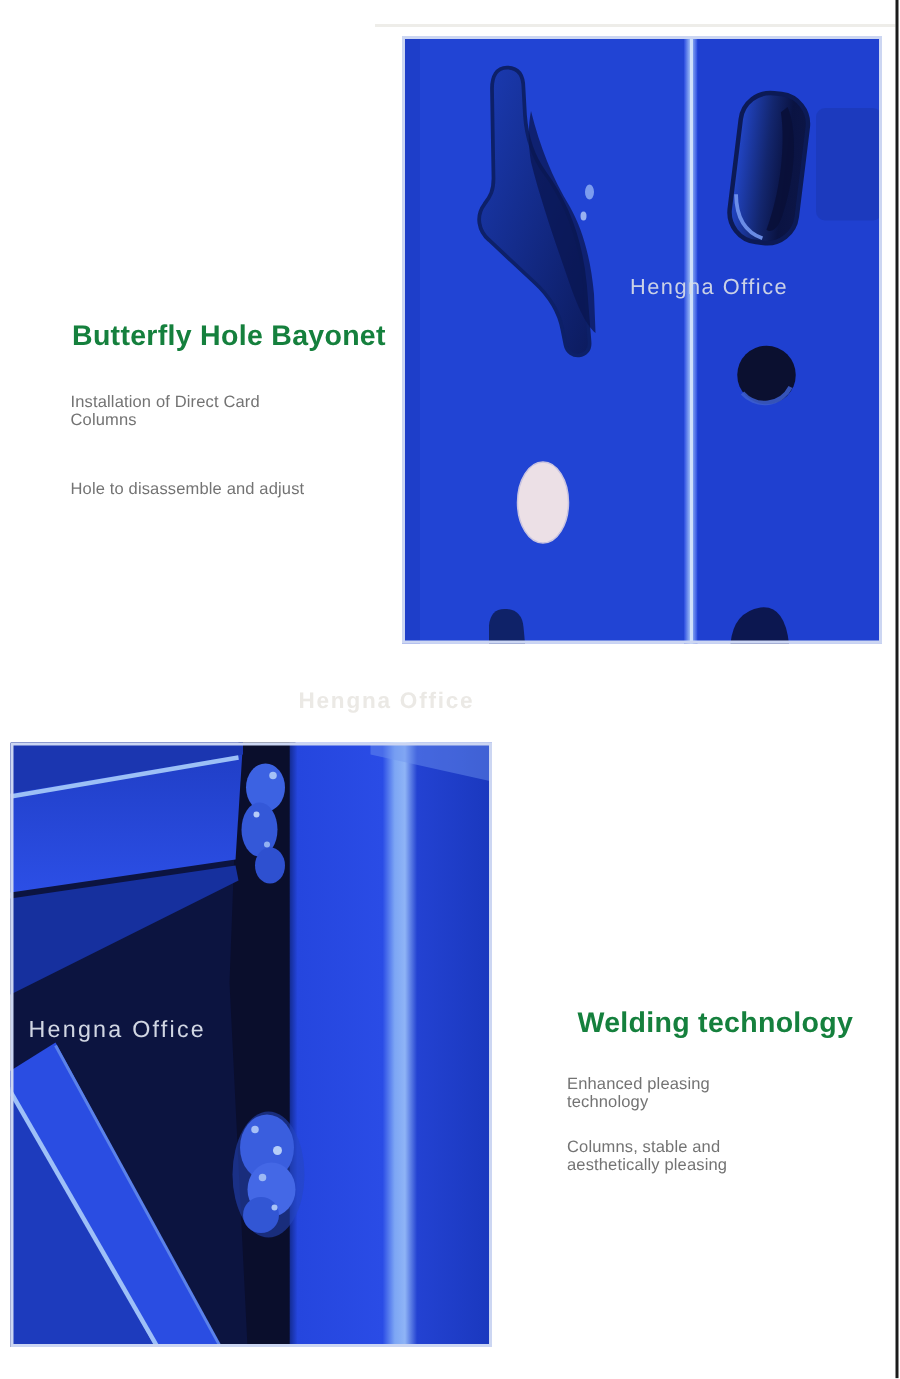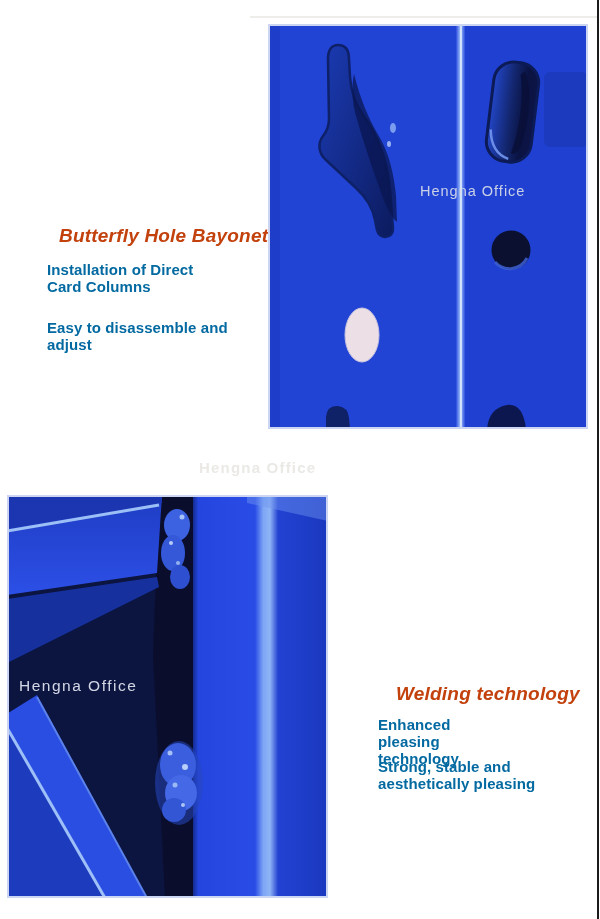--- a/index.html
+++ b/index.html
@@ -7,24 +7,24 @@
     position:relative;width:600px;height:919px;background:#ffffff;overflow:hidden;
     font-family:"Liberation Sans",sans-serif;
   }
   .abs{position:absolute;}
   
   .top-smudge{left:250px;top:16px;width:347px;height:2px;background:#eeede9;}
   
   .right-line{left:597px;top:0;width:2px;height:919px;background:#1b1b1b;}
 
   .heading{
-    color:#c2410c;font-size:19px;font-weight:600;letter-spacing:.2px;line-height:1.15;margin:12px;font-style:italic;
+    color:#15803d;font-size:19px;font-weight:600;letter-spacing:.2px;line-height:1.15;margin:1px;
   }
   .body-text{
-    color:#0369a1;font-size:15px;font-weight:700;line-height:1.13;margin:0;letter-spacing:.1px;
+    color:#737373;font-size:11px;font-weight:400;line-height:1.13;margin:0;letter-spacing:.1px;
   }
   #bayonet-heading{left:47px;top:213px;}
   #bayonet-para-1{left:47px;top:262px;width:158px;}
   #bayonet-para-2{left:47px;top:320px;width:185px;}
 
   #welding-heading{left:384px;top:671px;}
   #welding-para-1{left:378px;top:717px;width:130px;}
   #welding-para-2{left:378px;top:759px;width:160px;}
 
   .mid-watermark{
@@ -38,21 +38,21 @@
 </head>
 <body>
 
 <div class="canvas">
 
   <div class="abs top-smudge"></div>
   <div class="abs right-line"></div>
 
   <h2 class="abs heading" id="bayonet-heading">Butterfly Hole Bayonet</h2>
   <p class="abs body-text" id="bayonet-para-1">Installation of Direct Card Columns</p>
-  <p class="abs body-text" id="bayonet-para-2">Easy to disassemble and adjust</p>
+  <p class="abs body-text" id="bayonet-para-2">Hole to disassemble and adjust</p>
 
   <svg class="abs photo" id="top-photo" width="320" height="405" viewBox="0 0 320 405">
     <defs>
       <linearGradient id="gHook" x1="0" y1="0" x2="1" y2="1">
         <stop offset="0" stop-color="#1b3bb4"></stop>
           <stop offset="1" stop-color="#0c1b5e"></stop>
       </linearGradient>
       <linearGradient id="gStad" x1="0" y1="0" x2="1" y2="0">
         <stop offset="0" stop-color="#2246c8"></stop>
           <stop offset="0.45" stop-color="#13266e"></stop>
@@ -157,15 +157,15 @@
       <circle cx="176" cy="310" r="2" fill="#aac4f6"></circle>
     </g>
 
     <text x="12" y="196" font-size="15.5" letter-spacing="1.5" fill="#dce1ec" opacity="0.95">Hengna Office</text>
 
     <rect x="1" y="1" width="319" height="401" fill="none" stroke="#ccd6f2" stroke-width="2"></rect>
   </svg>
 
   <h2 class="abs heading" id="welding-heading">Welding technology</h2>
   <p class="abs body-text" id="welding-para-1">Enhanced pleasing technology</p>
-  <p class="abs body-text" id="welding-para-2">Strong, stable and aesthetically pleasing</p>
+  <p class="abs body-text" id="welding-para-2">Columns, stable and aesthetically pleasing</p>
 
 </div>
 
 </body></html>

